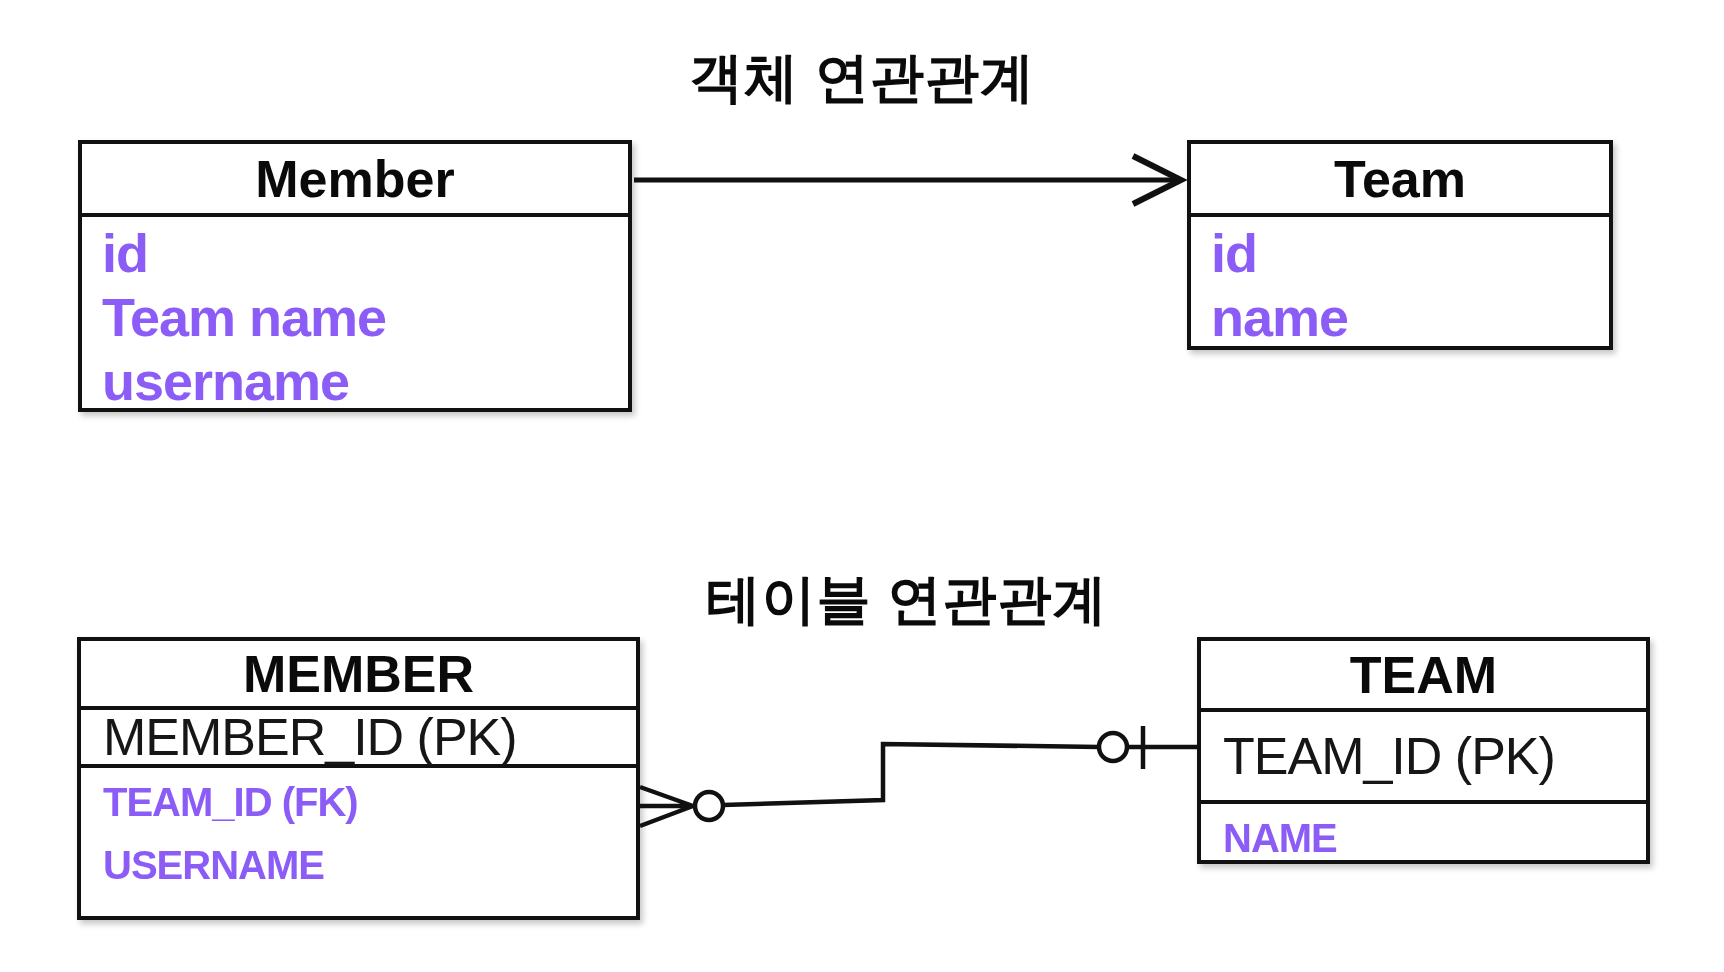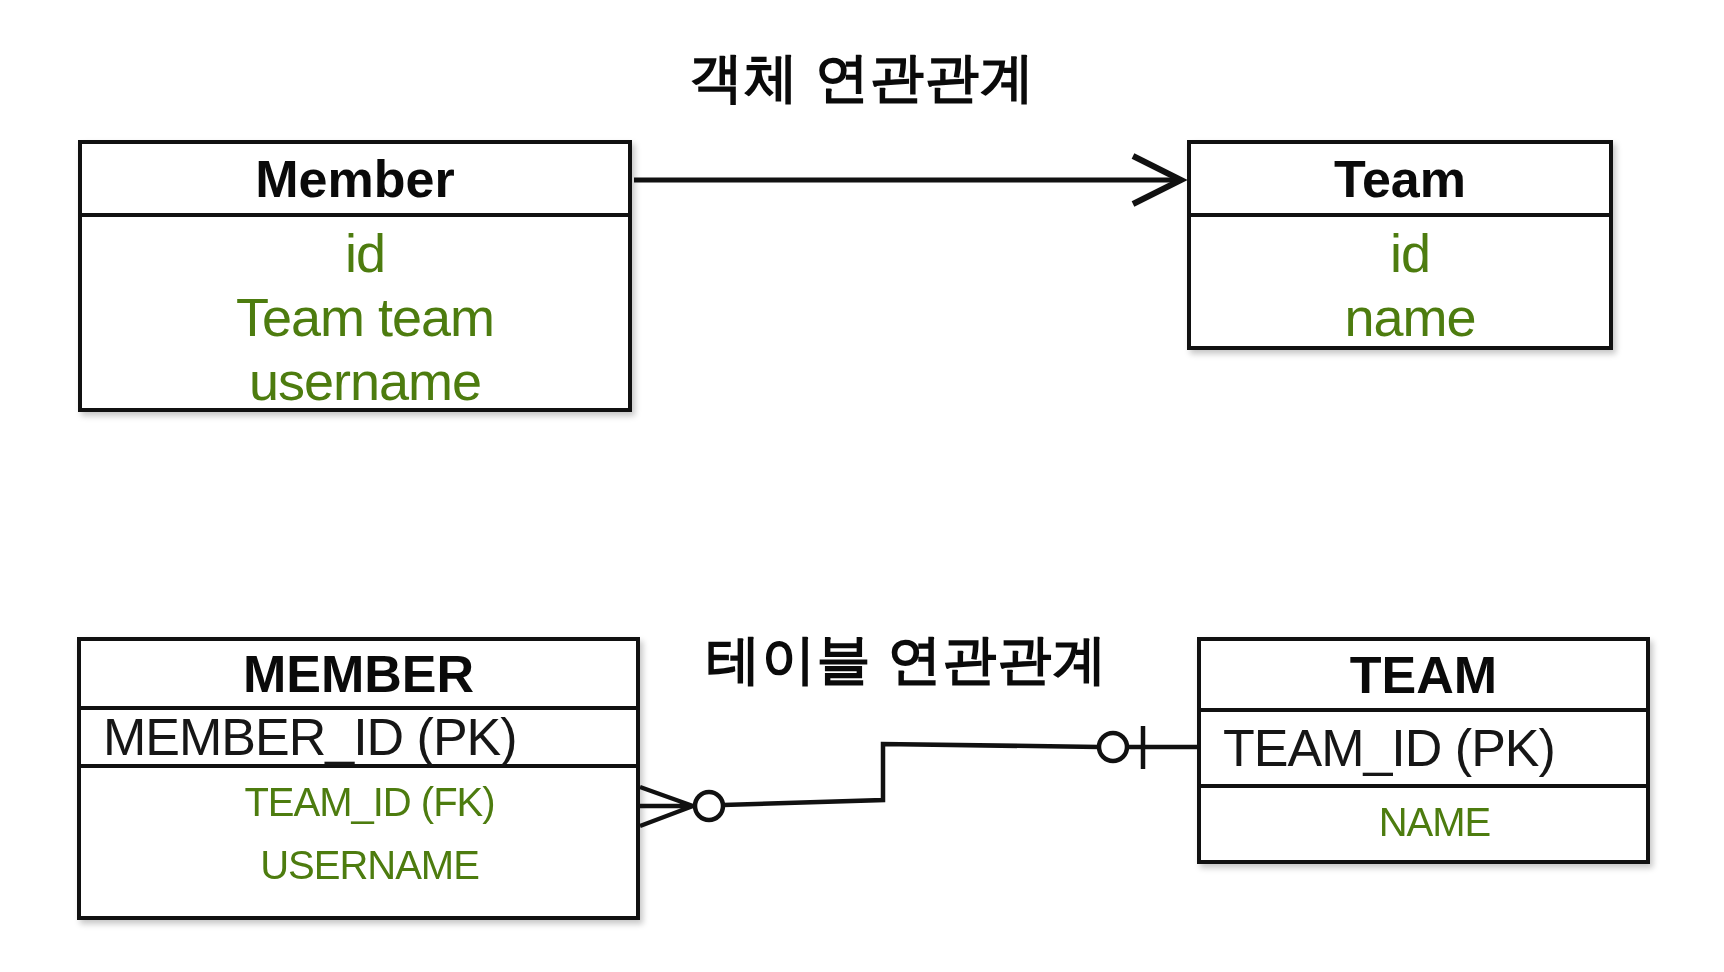--- a/index.html
+++ b/index.html
@@ -20,21 +20,21 @@
   .diagram-title {
     position: absolute;
     text-align: center;
     font-weight: bold;
     font-size: 54px;
     letter-spacing: 1px;
     color: #0a0a0a;
     white-space: nowrap;
   }
   #object-title { left: 500px; top: 42px; width: 724px; }
-  #table-title  { left: 545px; top: 624px; width: 724px; }
+  #table-title  { left: 545px; top: 564px; width: 724px; }
 
   .box {
     position: absolute;
     background: #ffffff;
     border: 4px solid #111111;
     box-sizing: border-box;
     box-shadow: 3px 4px 6px rgba(0,0,0,0.22);
   }
   .box-header {
     display: flex;
@@ -46,26 +46,25 @@
     box-sizing: border-box;
     letter-spacing: 0px;
     color: #0a0a0a;
   }
   .box-body {
     box-sizing: border-box;
     padding: 4px 0 0 20px;
   }
   .field-row {
     font-size: 54px;
-    font-weight: normal;
+    font-weight: bold;
     line-height: 64px;
     letter-spacing: -1px;
-    color: #4d7c0f;
+    color: #8b5cf6;
     white-space: nowrap;
-    text-align: center;
   }
   .pk-row {
     display: flex;
     align-items: center;
     box-sizing: border-box;
     border-bottom: 4px solid #111111;
     padding-left: 22px;
     font-size: 52px;
     letter-spacing: -1px;
     color: #161616;
@@ -81,21 +80,21 @@
   #member-class-box { left: 78px;  top: 140px; width: 554px; height: 272px; }
   #member-class-box .box-header { height: 73px; }
   #team-class-box   { left: 1187px; top: 140px; width: 426px; height: 210px; }
   #team-class-box .box-header { height: 73px; }
 
   #member-table-box { left: 77px;  top: 637px; width: 563px; height: 283px; }
   #member-table-box .box-header { height: 69px; }
   #member-table-box .pk-row { height: 58px; }
   #team-table-box   { left: 1197px; top: 637px; width: 453px; height: 227px; }
   #team-table-box .box-header { height: 71px; }
-  #team-table-box .pk-row { height: 76px; }
+  #team-table-box .pk-row { height: 92px; }
 
   svg.overlay {
     position: absolute;
     left: 0; top: 0;
     width: 1724px;
     height: 972px;
     pointer-events: none;
   }
   svg .stroke { stroke: #111111; fill: none; }
 </style>
@@ -105,21 +104,21 @@
 <div class="stage">
 
   <div class="diagram-title" id="object-title">객체 연관관계</div>
 
   <div class="diagram-title" id="table-title">테이블 연관관계</div>
 
   <div class="box" id="member-class-box">
     <div class="box-header">Member</div>
     <div class="box-body">
       <div class="field-row">id</div>
-      <div class="field-row">Team team</div>
+      <div class="field-row">Team name</div>
       <div class="field-row">username</div>
     </div>
   </div>
 
   <div class="box" id="team-class-box">
     <div class="box-header">Team</div>
     <div class="box-body">
       <div class="field-row">id</div>
       <div class="field-row">name</div>
     </div>

